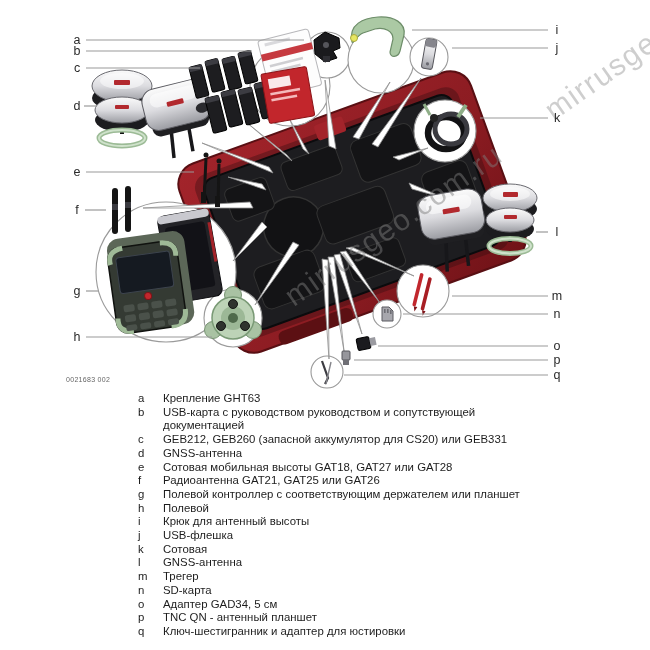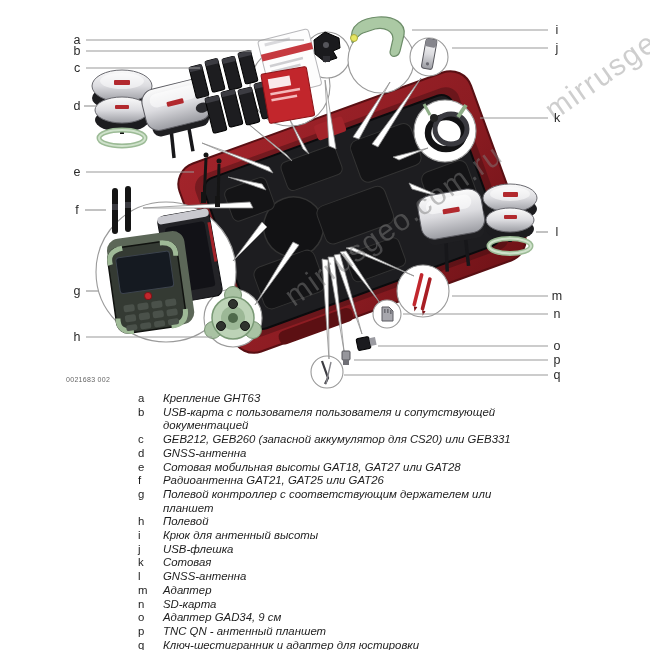--- a/index.html
+++ b/index.html
@@ -21,21 +21,21 @@
   #wm2{color:rgba(125,125,125,.38);}
   #figure-number{
     position:absolute;left:66px;top:376px;font-size:7px;color:#666;letter-spacing:.3px;
   }
   #legend{
     position:absolute;left:138px;top:392px;width:402px;
     font-size:11.4px;line-height:13.7px;color:#1d1d1d;
   }
   .legend-row{display:flex;}
   .legend-letter{flex:0 0 25px;}
-  .legend-text{flex:1;font-style:italic;}
+  .legend-text{flex:1;}
 </style>
 </head>
 <body>
 
 <div id="stage">
 
   <div id="diagram">
     <svg width="650" height="390" viewBox="0 0 650 390">
       <defs>
         <linearGradient id="gSilver" x1="0" y1="0" x2="0" y2="1">
@@ -347,21 +347,21 @@
     <div id="figure-number">0021683 002</div>
   </div>
 
   <div id="legend">
       <div class="legend-row">
         <span class="legend-letter">a</span>
         <span class="legend-text">Крепление GHT63</span>
       </div>
       <div class="legend-row">
         <span class="legend-letter">b</span>
-        <span class="legend-text">USB-карта с пользователя пользователя и сопутствующей документацией</span>
+        <span class="legend-text">USB-карта с руководством руководством и сопутствующей документацией</span>
       </div>
       <div class="legend-row">
         <span class="legend-letter">c</span>
         <span class="legend-text">GEB212, GEB260 (запасной аккумулятор для CS20) или GEB331</span>
       </div>
       <div class="legend-row">
         <span class="legend-letter">d</span>
         <span class="legend-text">GNSS-антенна</span>
       </div>
       <div class="legend-row">
@@ -391,29 +391,29 @@
       <div class="legend-row">
         <span class="legend-letter">k</span>
         <span class="legend-text">Сотовая</span>
       </div>
       <div class="legend-row">
         <span class="legend-letter">l</span>
         <span class="legend-text">GNSS-антенна</span>
       </div>
       <div class="legend-row">
         <span class="legend-letter">m</span>
-        <span class="legend-text">Адаптер</span>
+        <span class="legend-text">Трегер</span>
       </div>
       <div class="legend-row">
         <span class="legend-letter">n</span>
         <span class="legend-text">SD-карта</span>
       </div>
       <div class="legend-row">
         <span class="legend-letter">o</span>
-        <span class="legend-text">Адаптер GAD34, 9 см</span>
+        <span class="legend-text">Адаптер GAD34, 5 см</span>
       </div>
       <div class="legend-row">
         <span class="legend-letter">p</span>
         <span class="legend-text">TNC QN - антенный планшет</span>
       </div>
       <div class="legend-row">
         <span class="legend-letter">q</span>
         <span class="legend-text">Ключ-шестигранник и адаптер для юстировки</span>
       </div>
     </div>

